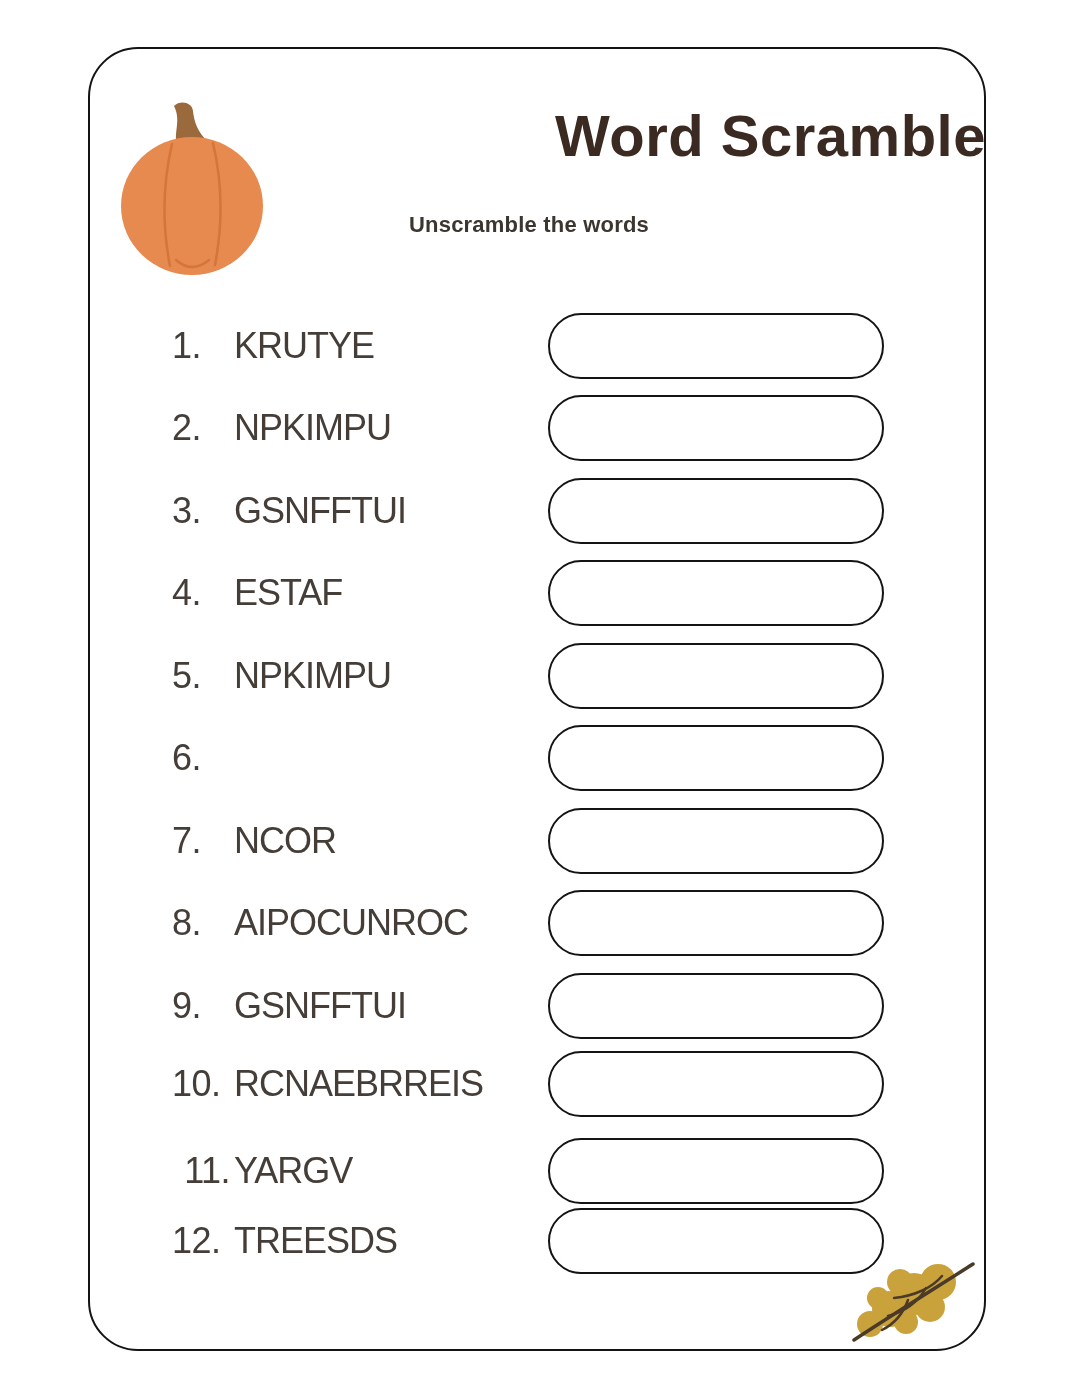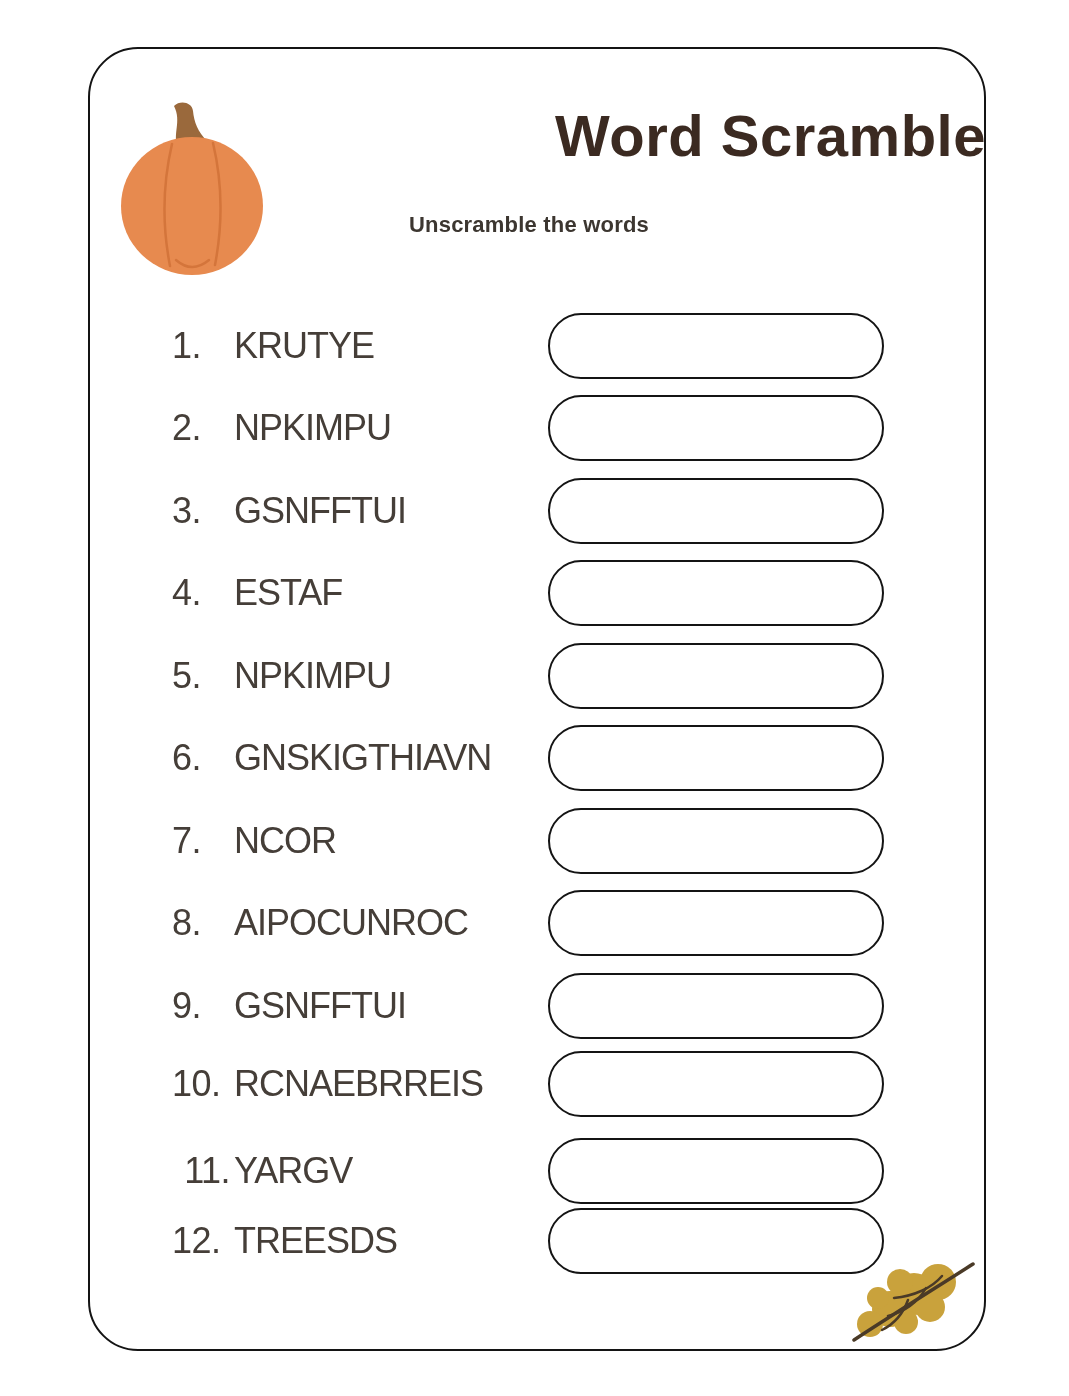--- a/index.html
+++ b/index.html
@@ -150,21 +150,20 @@
         <div class="word">ESTAF</div>
         <div class="blank"></div>
       </div>
       <div class="row" style="top: 329.8px;">
         <div class="num">5.</div>
         <div class="word">NPKIMPU</div>
         <div class="blank"></div>
       </div>
       <div class="row" style="top: 412.25px;">
         <div class="num">6.</div>
-        <div class="word">GNSKIGTHIAVN</div>
         <div class="blank"></div>
       </div>
       <div class="row" style="top: 494.7px;">
         <div class="num">7.</div>
         <div class="word">NCOR</div>
         <div class="blank"></div>
       </div>
       <div class="row" style="top: 577.15px;">
         <div class="num">8.</div>
         <div class="word">AIPOCUNROC</div>

